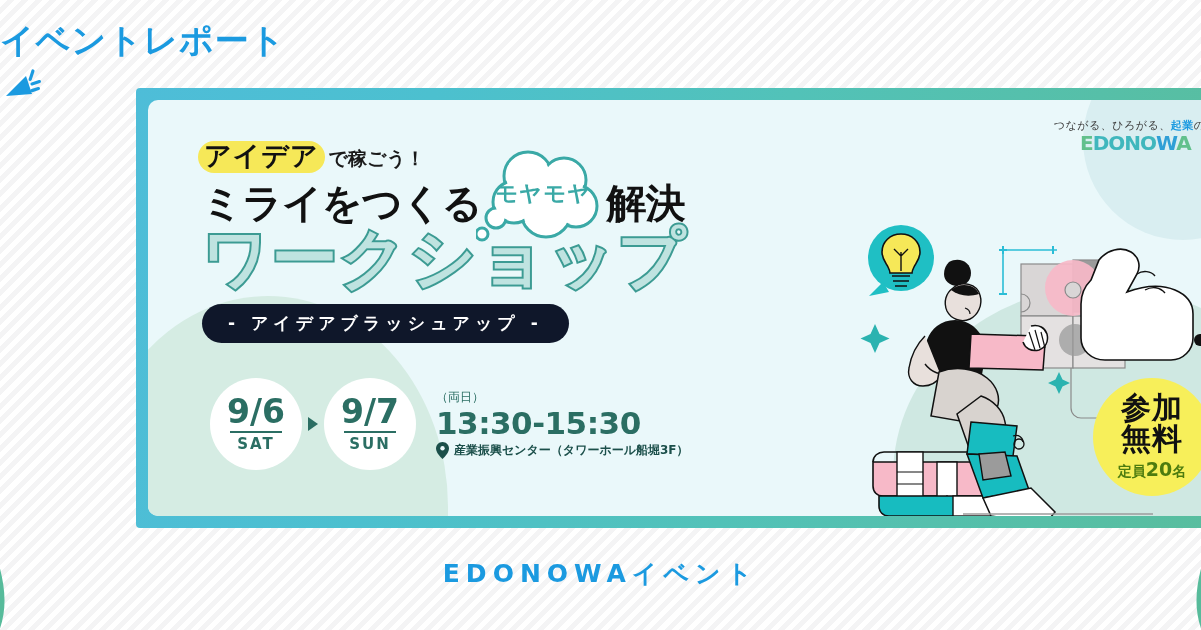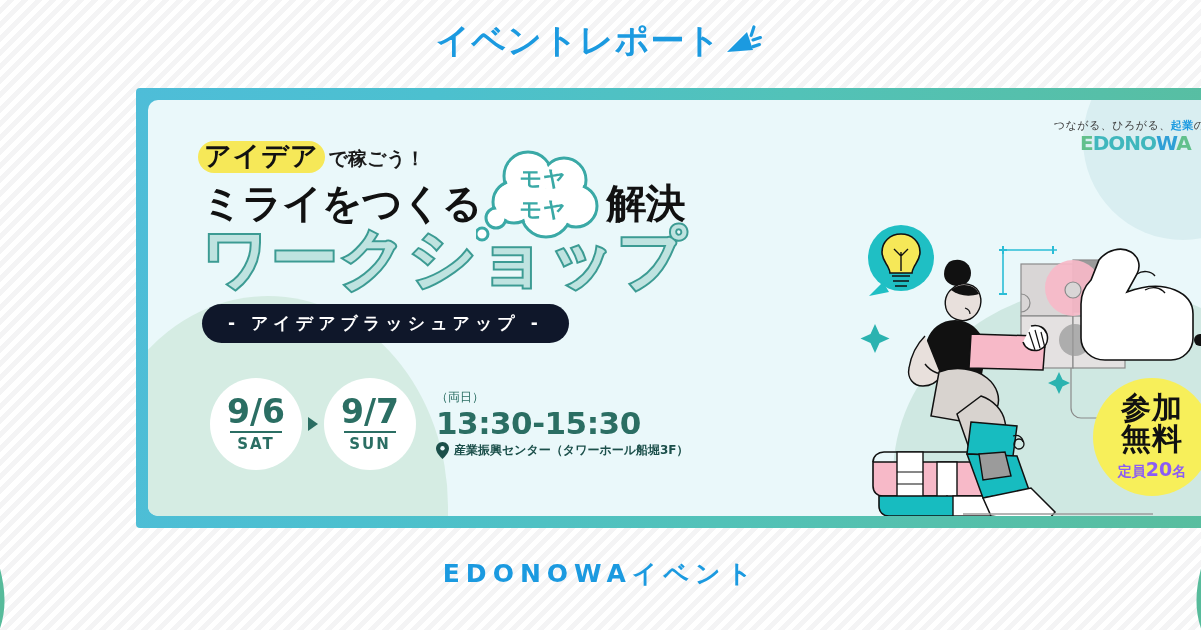--- a/index.html
+++ b/index.html
@@ -17,21 +17,21 @@
   .edge-blob.left{ left:-112px;
     border-radius: 0 50% 50% 0 / 0 38% 38% 0;
     clip-path: path("M0,0 L84,0 C150,100 60,170 96,250 C136,340 60,400 80,500 C96,590 150,640 86,710 L0,710 Z");
   }
   .edge-blob.right{ right:-112px;
     clip-path: path("M190,0 L106,0 C40,100 130,170 94,250 C54,340 130,400 110,500 C94,590 40,640 104,710 L190,710 Z");
   }
   
   .page-header{
     position:absolute; top:18px; left:0; right:0; z-index:4;
-    display:flex; align-items:flex-end; justify-content:center; gap:0;
+    display:flex; align-items:flex-start; justify-content:center; gap:0;flex-direction:column;
   }
   .page-header .htxt{
     font-size:34px; font-weight:bold; color:#1b9ae0; letter-spacing:1px;
     font-family:"DejaVu Sans","Liberation Sans",sans-serif;
   }
   .mega{ width:44px; height:44px; display:block; }
   
   .card{
     position:absolute; left:136px; top:88px; width:1119px; height:440px; z-index:3;
     border-radius:4px;
@@ -80,21 +80,21 @@
     letter-spacing:1px; font-family:"DejaVu Sans",sans-serif;
   }
   .sub1{ font-size:19px; font-weight:bold; color:#1a1a1a; padding-bottom:2px;
          font-family:"DejaVu Sans",sans-serif; }
   .line2{ display:flex; align-items:center; margin-top:2px; height:54px; }
   .line2 .big{ font-size:40px; font-weight:bold; color:#111; letter-spacing:-1px;
                font-family:"DejaVu Sans",sans-serif; }
   .bubble{ position:relative; width:135px; height:92px; margin:-14px -4px 0 -6px; }
   .bubble svg{ position:absolute; inset:0; }
   .bubble .btxt{
-    position:absolute; inset:0; display:flex; flex-direction:column;
+    position:absolute; inset:0; display:flex; flex-direction:row;
     align-items:center; justify-content:center; gap:1px;
     font-size:22px; font-weight:bold; color:#3aa9a6; letter-spacing:1px;
     font-family:"DejaVu Sans",sans-serif; padding-bottom:4px;
   }
   .workshop{
     margin-top:-4px; font-size:66px; font-weight:bold; letter-spacing:2px; line-height:1;
     color:#bfe3e0; -webkit-text-stroke:4px #3c9b93;
     paint-order:stroke fill;
     font-family:"DejaVu Sans",sans-serif;
   }
@@ -124,21 +124,21 @@
              color:#1b4f4a; margin-top:2px; font-family:"DejaVu Sans",sans-serif; }
   .pin{ width:13px; height:17px; flex:none; }
   
   .free-badge{
     position:absolute; right:32px; bottom:20px; width:118px; height:118px;
     border-radius:50%; background:#f7ef5a; z-index:8;
     display:flex; flex-direction:column; align-items:center; justify-content:center;
   }
   .free-badge .fb1,.free-badge .fb2{ font-size:30px; font-weight:bold; color:#111; line-height:1.02;
                                       letter-spacing:1px; font-family:"DejaVu Sans",sans-serif; }
-  .free-badge .fb3{ font-size:14px; font-weight:bold; color:#8b5cf6; margin-top:3px;
+  .free-badge .fb3{ font-size:14px; font-weight:bold; color:#4d7c0f; margin-top:3px;
                     font-family:"DejaVu Sans",sans-serif; }
   .free-badge .fb3 b{ font-size:19px; }
   
   .illus{ position:absolute; right:10px; bottom:0; width:380px; height:300px; z-index:5; }
   
   .page-footer{
     position:absolute; bottom:40px; left:0; right:0; text-align:center; z-index:4;
     font-size:25px; font-weight:bold; color:#1b9ae0; letter-spacing:6px;
     font-family:"DejaVu Sans","Liberation Sans",sans-serif;
   }

